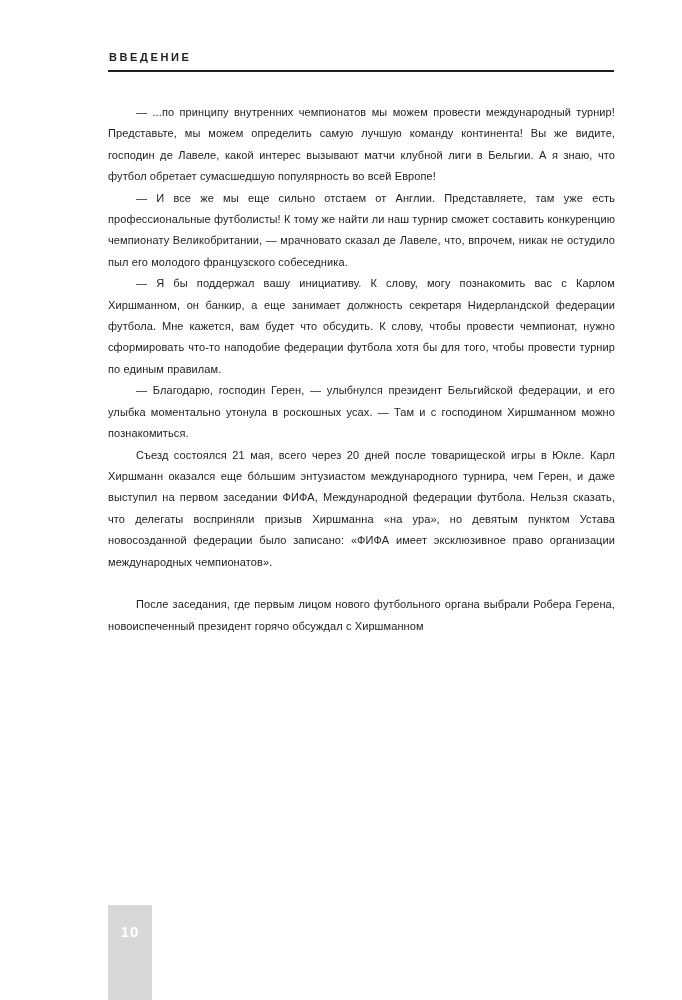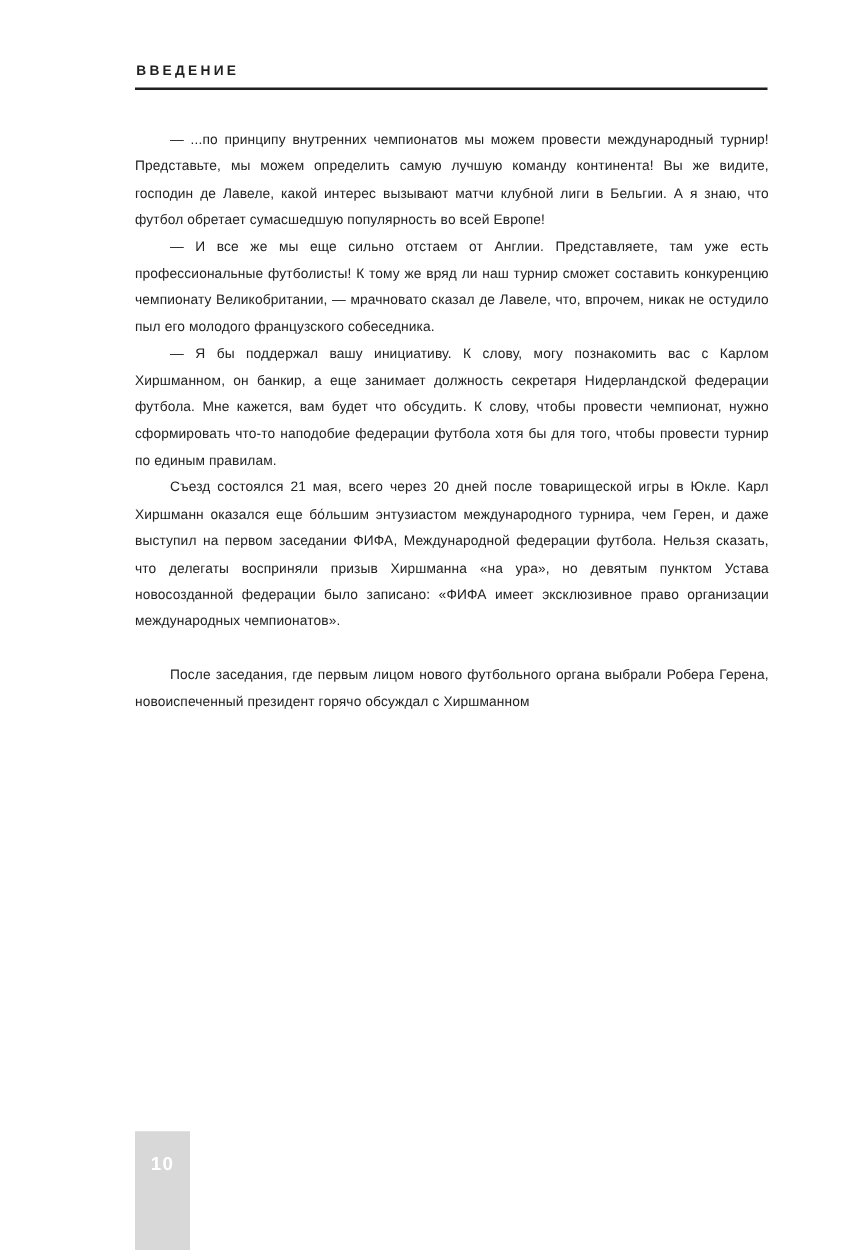--- a/index.html
+++ b/index.html
@@ -76,22 +76,23 @@
 <body>
 
 <div class="page">
 
   <div class="running-head">ВВЕДЕНИЕ</div>
 
   <div class="head-rule"></div>
 
   <div class="body-text">
     <p>— ...по принципу внутренних чемпионатов мы можем провести международный турнир! Представьте, мы можем определить самую лучшую команду континента! Вы же видите, господин де Лавеле, какой интерес вызывают матчи клубной лиги в Бельгии. А я знаю, что футбол обретает сумасшедшую популярность во всей Европе!</p>
-    <p>— И все же мы еще сильно отстаем от Англии. Представляете, там уже есть профессиональные футболисты! К тому же вряд ли наш турнир сможет составить конкуренцию чемпионату Великобритании, — мрачновато сказал де Лавеле, что, впрочем, никак не остудило пыл его молодого французского собеседника.</p>
+    <p>— И все же мы еще сильно отстаем от Англии. Представляете, там уже есть профессиональные футболисты! К тому же найти ли наш турнир сможет составить конкуренцию чемпионату Великобритании, — мрачновато сказал де Лавеле, что, впрочем, никак не остудило пыл его молодого французского собеседника.</p>
     <p>— Я бы поддержал вашу инициативу. К слову, могу познакомить вас с Карлом Хиршманном, он банкир, а еще занимает должность секретаря Нидерландской федерации футбола. Мне кажется, вам будет что обсудить. К слову, чтобы провести чемпионат, нужно сформировать что-то наподобие федерации футбола хотя бы для того, чтобы провести турнир по единым правилам.</p>
+    <p>— Благодарю, господин Герен, — улыбнулся президент Бельгийской федерации, и его улыбка моментально утонула в роскошных усах. — Там и с господином Хиршманном можно познакомиться.</p>
     <p>Съезд состоялся 21 мая, всего через 20 дней после товарищеской игры в Юкле. Карл Хиршманн оказался еще бо́льшим энтузиастом международного турнира, чем Герен, и даже выступил на первом заседании ФИФА, Международной федерации футбола. Нельзя сказать, что делегаты восприняли призыв Хиршманна «на ура», но девятым пунктом Устава новосозданной федерации было записано: «ФИФА имеет эксклюзивное право организации международных чемпионатов».</p>
     <p class="para-gap">После заседания, где первым лицом нового футбольного органа выбрали Робера Герена, новоиспеченный президент горячо обсуждал с Хиршманном</p>
   </div>
 
   <div class="pagenum-box">
     <div class="pagenum">10</div>
   </div>
 
 </div>
 

